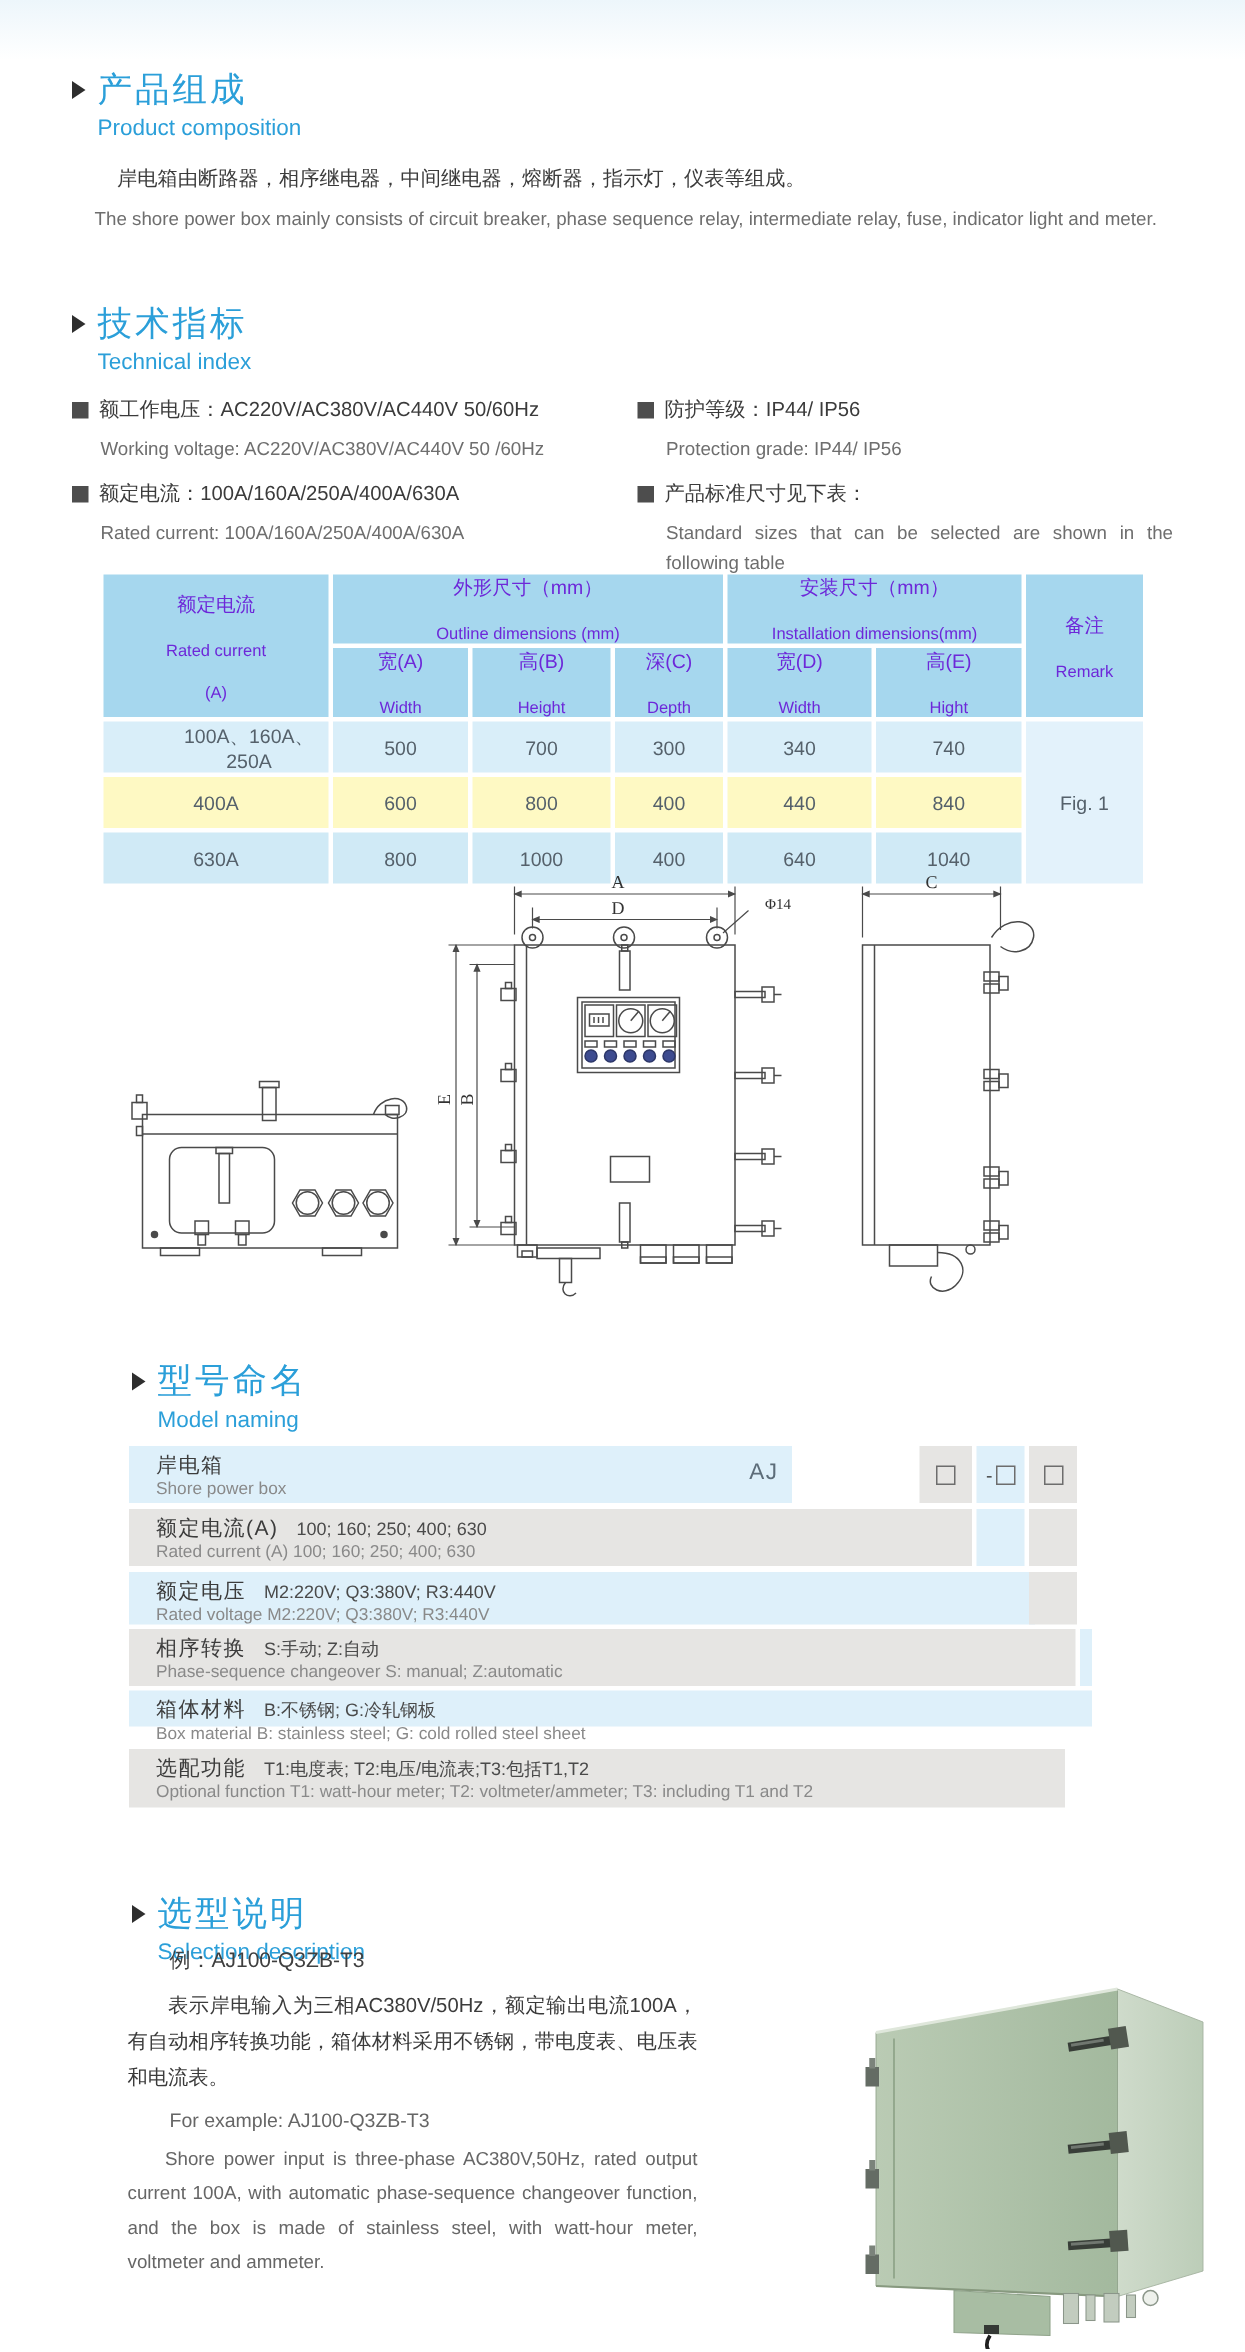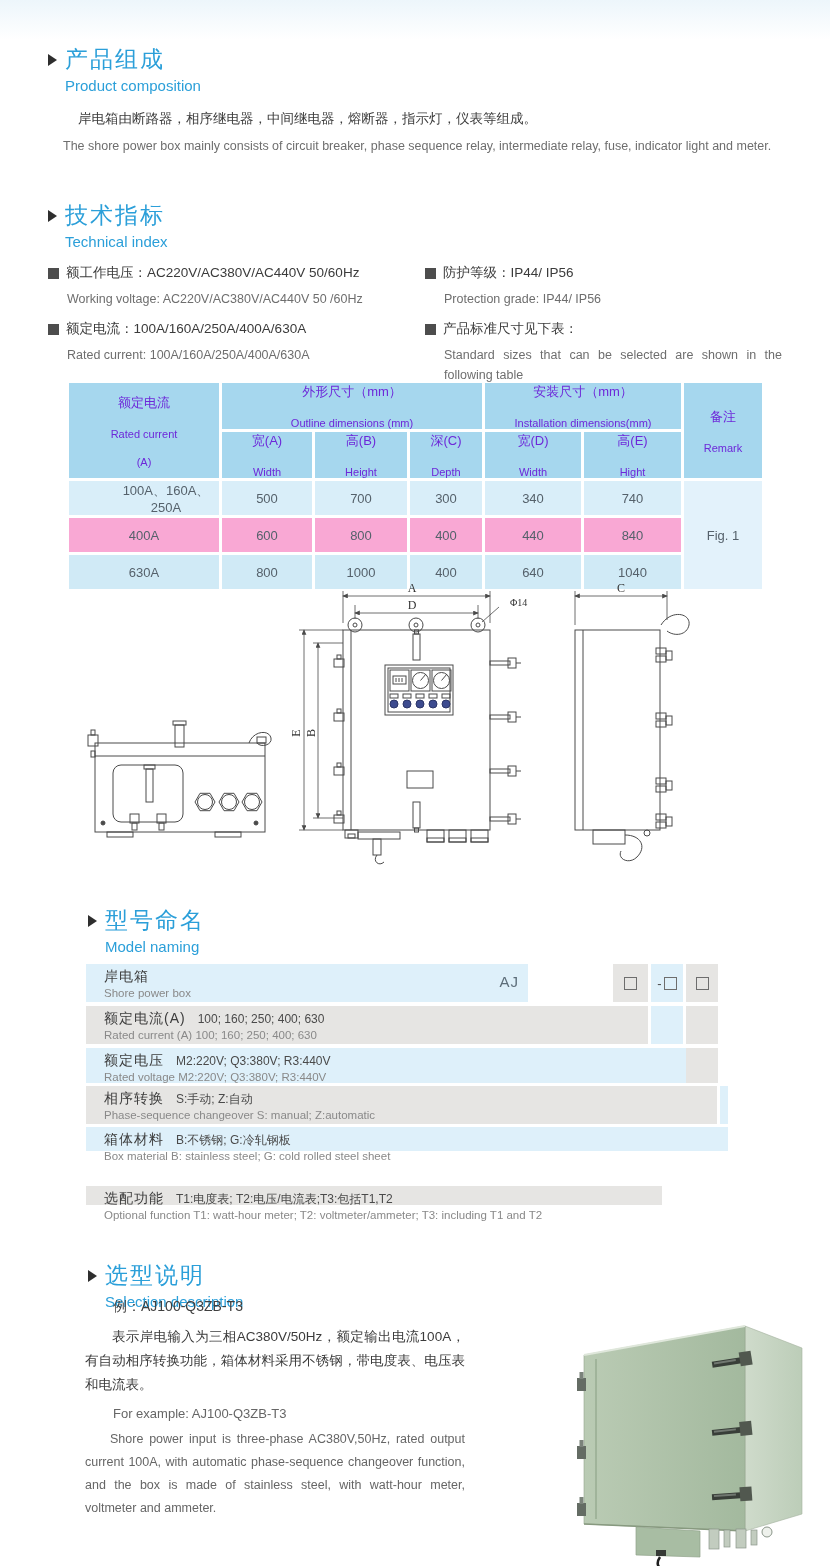--- a/index.html
+++ b/index.html
@@ -29,21 +29,21 @@
   .sq-bullet{width:11px;height:11px;background:#4d4d4d;display:inline-block;margin-right:7px;flex:0 0 auto;}
   .spec-en{font-size:12.5px;color:#6e6e6e;margin:8px 0 0 19px;line-height:1.55;text-align:justify;}
 
   
   table.dim{border-collapse:separate;border-spacing:3px;table-layout:fixed;}
   table.dim th,table.dim td{text-align:center;vertical-align:middle;font-weight:normal;padding:0;}
   table.dim th{background:#a6d7ee;color:#6d28d9;}
   .th-cn{font-size:13px;}
   .th-en{font-size:11px;margin-top:16px;}
   td.c-r1{background:#d9eef9;}
-  td.c-r2{background:#f9a8d4;}
+  td.c-r2{background:#fef9c3;}
   td.c-r3{background:#d0eaf6;}
   td.c-remark{background:#e3f2fb;}
   table.dim tbody td{font-size:13px;color:#55616b;}
 
   
   svg text{font-family:"Liberation Serif","DejaVu Serif",serif;}
 
   
   .modelbox{width:642px;height:242px;}
   .mrow{position:absolute;left:0;width:642px;}
@@ -440,21 +440,21 @@
   <div class="mrow" style="top:163px;height:24px;">
     <div class="seg lb" style="left:0;width:642px;">
       <div class="mtext">
         <div class="m-cn"><span class="term">箱体材料</span><span>B:不锈钢;  G:冷轧钢板</span></div>
         <div class="m-en">Box material   B: stainless steel; G: cold rolled steel sheet</div>
       </div>
     </div>
   </div>
 
   <div class="mrow" style="top:202px;height:39px;">
-    <div class="seg gy" style="left:0;width:576px;margin-top:20px;">
+    <div class="seg gy" style="left:0;width:624px;">
       <div class="mtext">
         <div class="m-cn"><span class="term">选配功能</span><span>T1:电度表;  T2:电压/电流表;T3:包括T1,T2</span></div>
         <div class="m-en">Optional function  T1: watt-hour meter; T2: voltmeter/ammeter; T3: including T1 and T2</div>
       </div>
     </div>
   </div>
 </div>
 
 <div class="abs" style="left:88px;top:1260px;">
   <div class="hrow">

